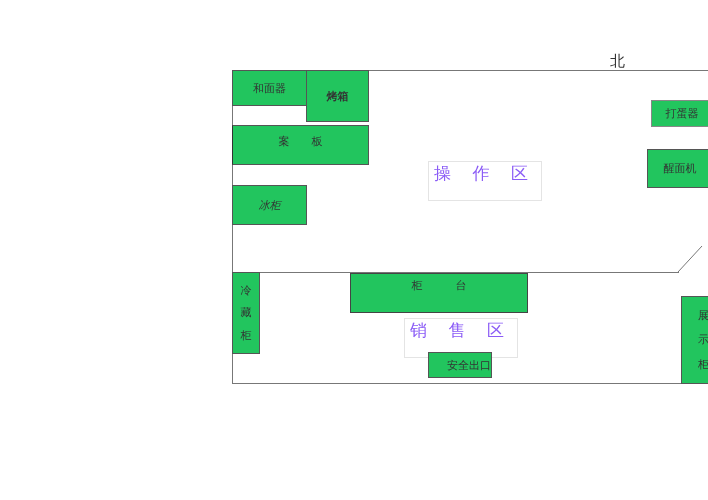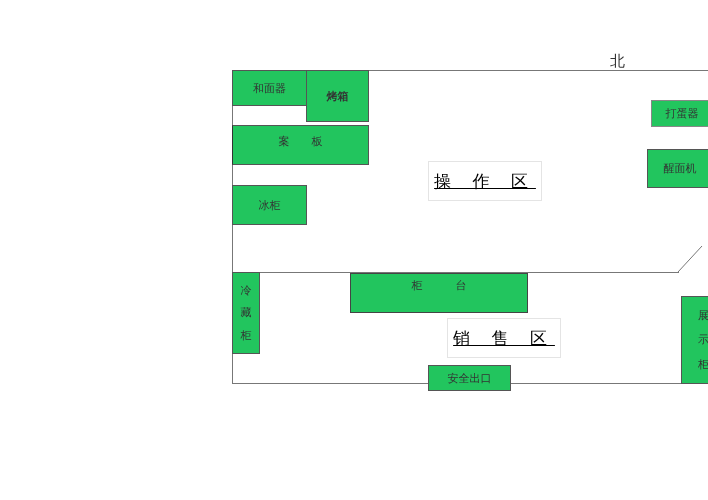--- a/index.html
+++ b/index.html
@@ -3,21 +3,21 @@
 <meta charset="utf-8">
 <style>
   html, body { margin:0; padding:0; background:#ffffff; }
   body { width:708px; height:500px; position:relative; overflow:hidden;
          font-family:"DejaVu Serif", "Liberation Serif", serif; color:#333; }
   .abs { position:absolute; box-sizing:border-box; }
   .box { border:1px solid #555; background:#22c55e; display:flex; align-items:center; justify-content:center; font-size:11px; color:#333; }
   .box.thick-left { border-left:1.5px solid #333;font-family:Liberation Mono, monospace; }
   .hline { position:absolute; height:0; border-top:1px solid #777; }
   .vline { position:absolute; width:0; border-left:1px solid #777; }
-  .zone { border:1px solid #e4e4e4; display:flex; align-items:center; justify-content:center; font-size:17px; letter-spacing:8px; color:#000000; background:#fff;text-decoration:underline; }
+  .zone { border:1px solid #e4e4e4; display:flex; justify-content:center; font-size:17px; letter-spacing:8px; color:#8b5cf6; background:#fff; }
   .vert { flex-direction:column; justify-content:space-around; padding:6px 0; }
   .north { font-size:15px; color:#333; }
 </style>
 </head>
 <body>
 
 <div class="abs north" style="left:610px; top:52px;">北</div>
 
 <div class="hline" style="left:232px; top:70px; width:476px;"></div>
 <div class="vline" style="left:232px; top:70px; height:313px;"></div>
@@ -31,45 +31,45 @@
 
 <div class="abs box" style="left:232px; top:70px; width:75px; height:36px;">
   <span>和面器</span>
 </div>
 <div class="abs box" style="left:306px; top:70px; width:63px; height:52px;font-weight:bold;">
   <span>烤箱</span>
 </div>
 <div class="abs box thick-left" style="left:232px; top:125px; width:137px; height:40px; padding-bottom:8px;">
   <span>案　　板</span>
 </div>
-<div class="abs box" style="left:232px; top:185px; width:75px; height:40px; padding-bottom:0;">
+<div class="abs box" style="left:232px; top:185px; width:75px; height:40px; padding-bottom:0;font-style:italic;">
   <span>冰柜</span>
 </div>
 <div class="abs zone" style="left:428px; top:161px; width:114px; height:40px;">
   <span>操 作 区</span>
 </div>
 <div class="abs box" style="left:651px; top:100px; width:62px; height:27px; border-color:#888;">
   <span>打蛋器</span>
 </div>
 <div class="abs box" style="left:647px; top:149px; width:66px; height:39px;">
   <span>醒面机</span>
 </div>
 
 <div class="abs box vert" style="left:232px; top:272px; width:28px; height:82px;">
   <span>冷</span>
   <span>藏</span>
   <span>柜</span>
 </div>
 <div class="abs box" style="left:350px; top:273px; width:178px; height:40px; border-color:#444; padding-bottom:15px;">
   <span>柜　　　台</span>
 </div>
-<div class="abs zone" style="left:404px; top:318px; width:114px; height:40px;margin-left:43px;">
+<div class="abs zone" style="left:404px; top:318px; width:114px; height:40px;">
   <span>销 售 区</span>
 </div>
 <div class="abs box vert" style="left:681px; top:296px; width:40px; height:88px; justify-content:space-around; align-items:flex-start; padding-left:16px;">
   <span>展</span>
   <span>示</span>
   <span>柜</span>
 </div>
 
-<div class="abs box" style="left:428px; top:365px; width:83px; height:26px;">
+<div class="abs box" style="left:428px; top:352px; width:64px; height:26px;justify-content:flex-end;">
   <span>安全出口</span>
 </div>
 
 </body></html>

